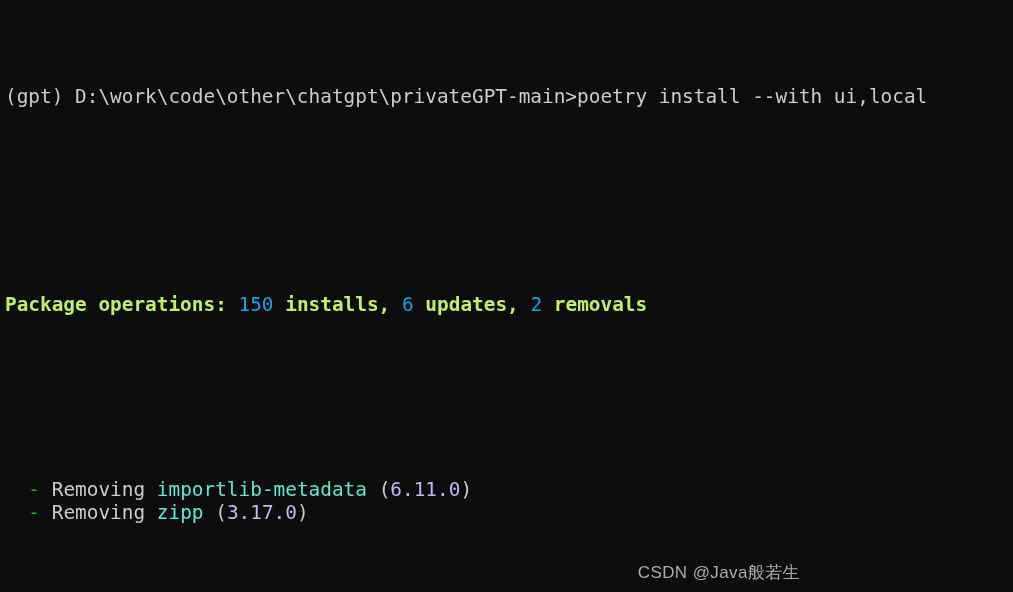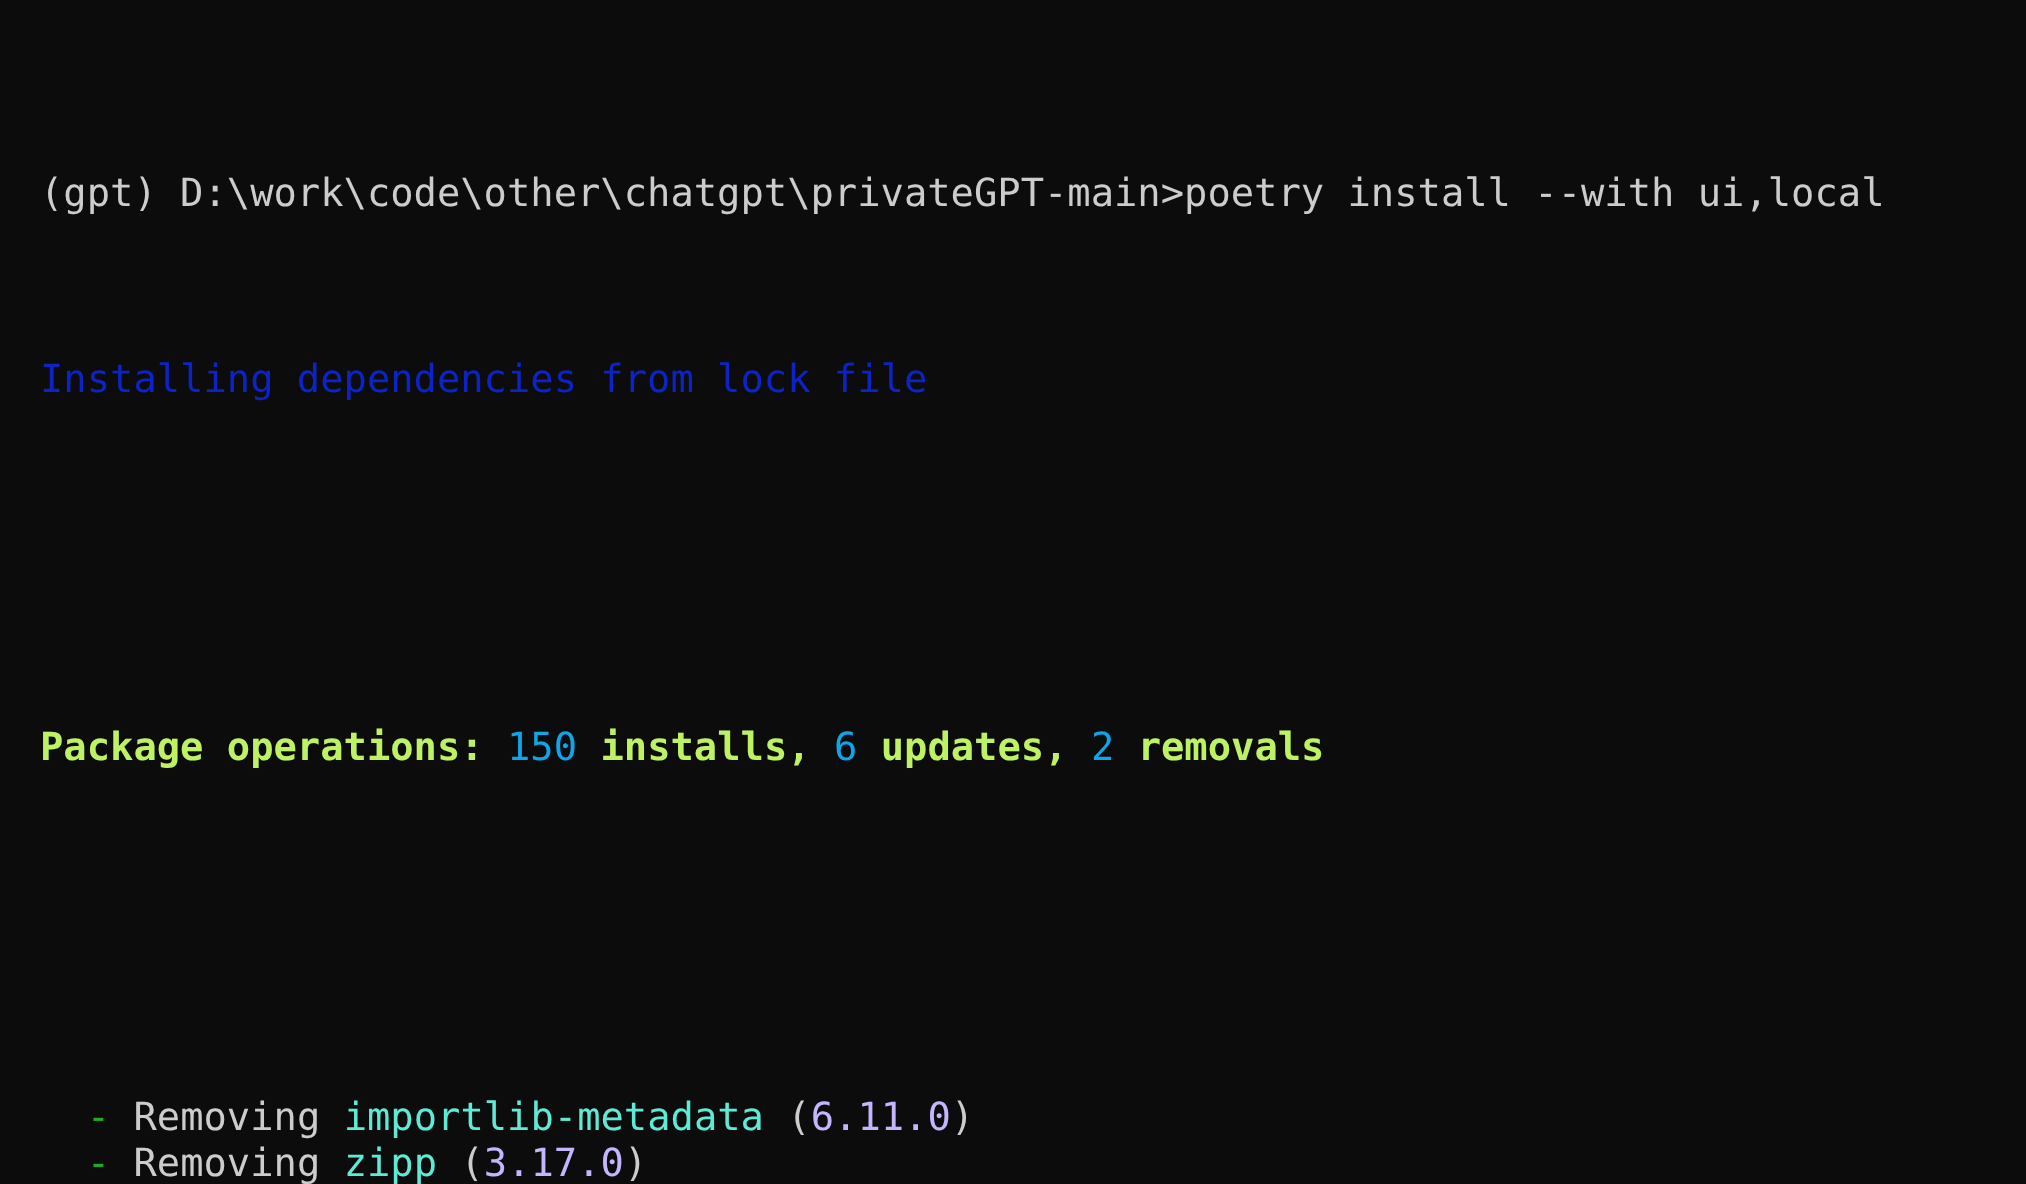--- a/index.html
+++ b/index.html
@@ -14,21 +14,20 @@
     overflow: hidden;
     font-family: "DejaVu Sans Mono", "Liberation Mono", monospace;
   }
   #terminal {
     position: relative;
     width: 814px;
     height: 592px;
     background: #0c0c0c;
     padding: 0;
     box-sizing: border-box;
-    margin-left: 15px;
   }
   #console {
     position: absolute;
     left: 5px;
     top: 16px;
     width: 1003px;
     font-size: 19.4px;
     line-height: 23.1px;
     letter-spacing: 0px;
     white-space: pre;
@@ -64,26 +63,26 @@
 </style>
 </head>
 <body>
 
 <div id="terminal">
 
   <div id="console">
 
     <div class="line"><span class="c-default">(gpt) D:\work\code\other\chatgpt\privateGPT-main&gt;poetry install --with ui,local</span></div>
 
-    <div class="line"><span class="c-blue-dark">Installing dependencies from lock file</span></div>
 
     <div class="blank"></div>
 
     <div class="line"><span class="c-bold-white">Package operations:</span><span class="c-bold-white"> </span><span class="c-blue-bright">150</span><span class="c-bold-white"> </span><span class="c-bold-white">installs,</span><span class="c-bold-white"> </span><span class="c-blue-bright">6</span><span class="c-bold-white"> </span><span class="c-bold-white">updates,</span><span class="c-bold-white"> </span><span class="c-blue-bright">2</span><span class="c-bold-white"> </span><span class="c-bold-white">removals</span></div>
 
     <div class="blank"></div>
 
     <div id="op-list"><div class="line"><span class="c-default">  </span><span class="c-dash">-</span><span class="c-default"> </span><span class="c-default">Removing</span><span class="c-default"> </span><span class="c-pkg">importlib-metadata</span><span class="c-default"> </span><span class="c-paren">(</span><span class="c-green">6.11.0</span><span class="c-paren">)</span></div><div class="line"><span class="c-default">  </span><span class="c-dash">-</span><span class="c-default"> </span><span class="c-default">Removing</span><span class="c-default"> </span><span class="c-pkg">zipp</span><span class="c-default"> </span><span class="c-paren">(</span><span class="c-green">3.17.0</span><span class="c-paren">)</span></div></div>
 
   </div>
 
+  <div id="watermark">CSDN @Java般若生</div>
 
 </div>
 
 </body></html>

